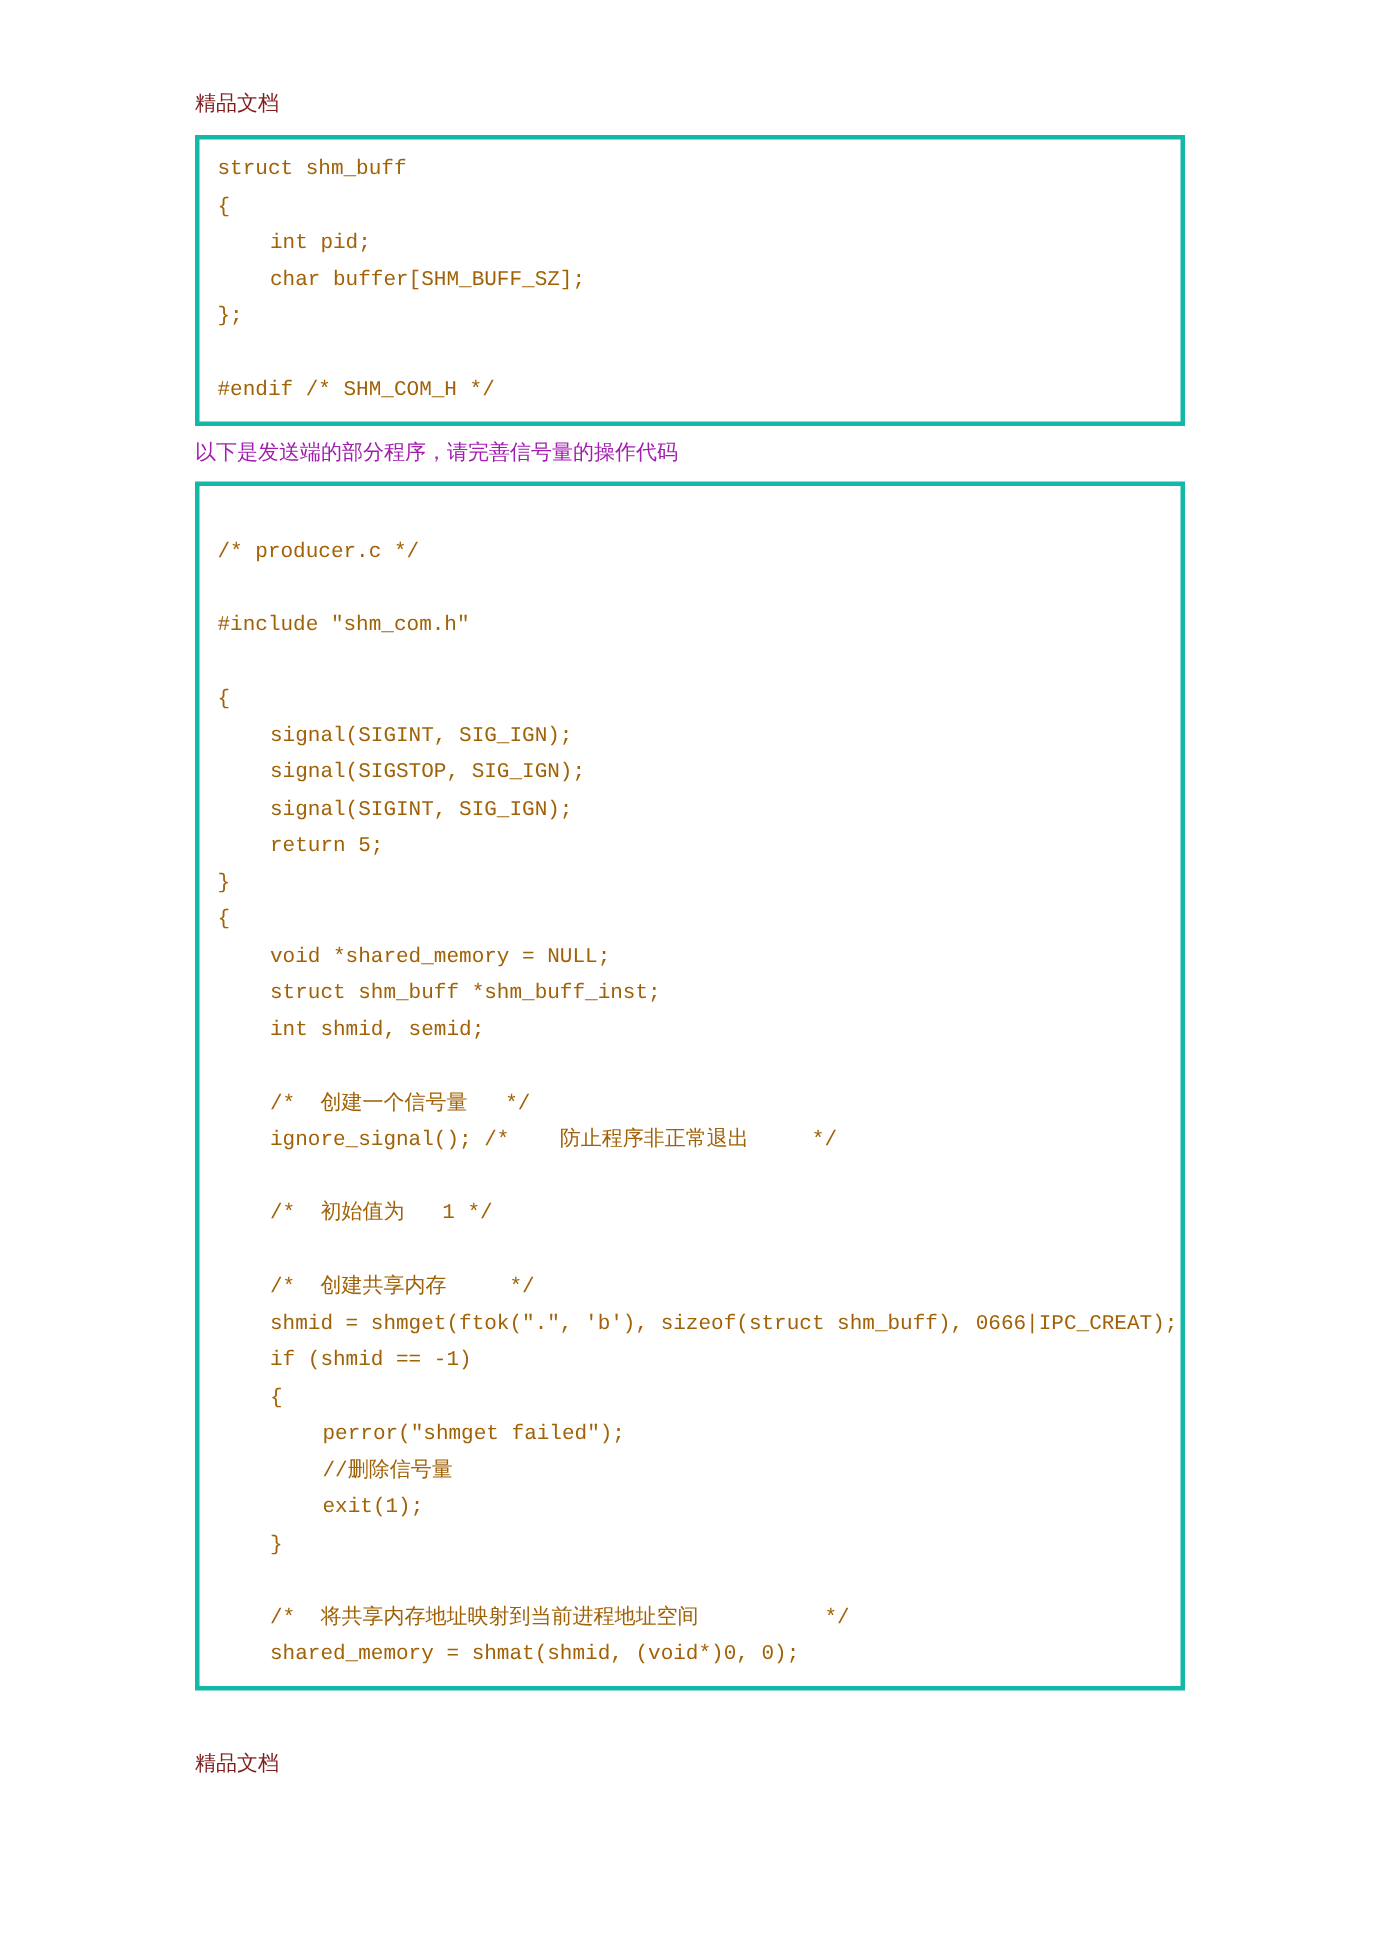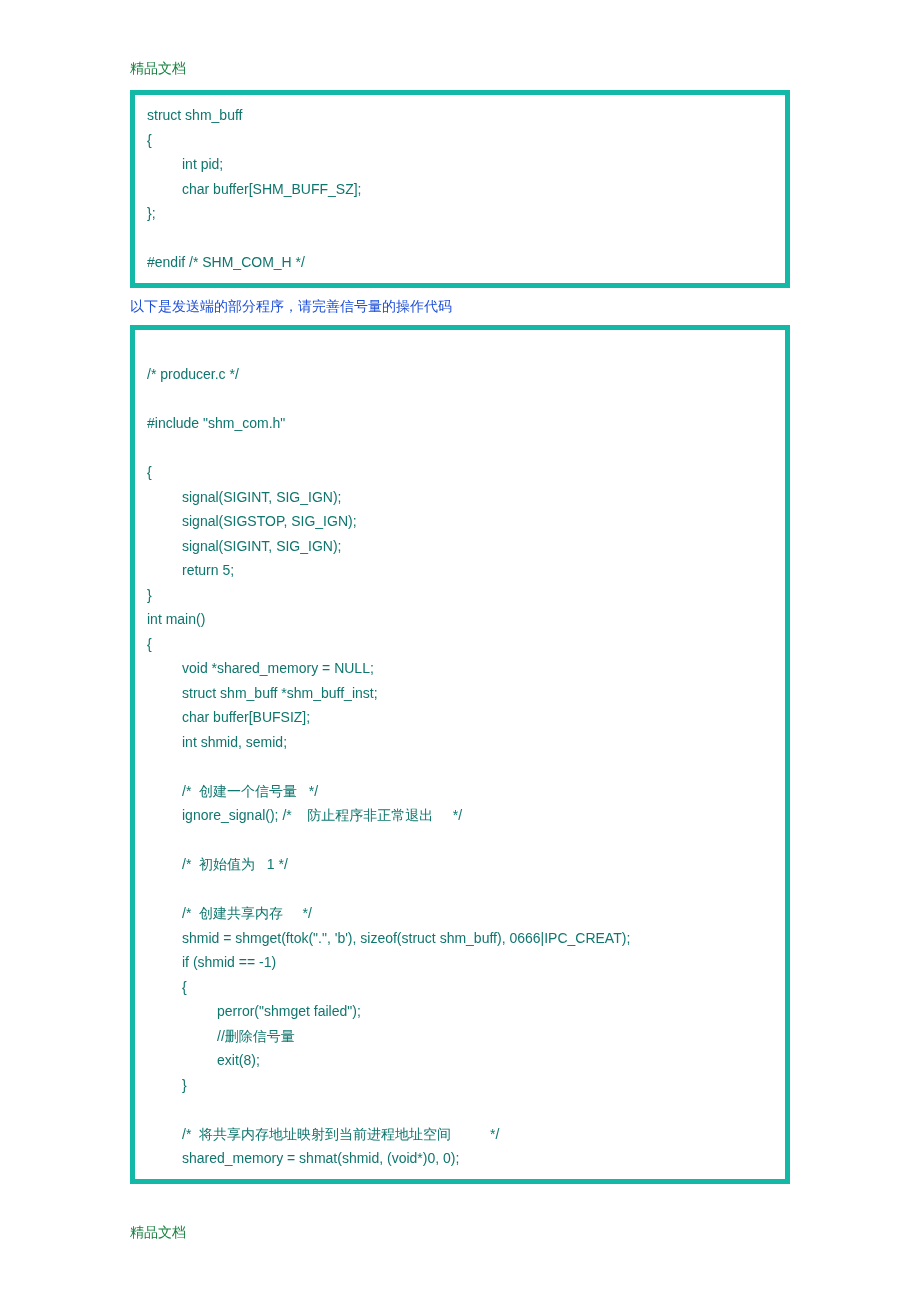--- a/index.html
+++ b/index.html
@@ -7,41 +7,41 @@
     margin: 0;
     padding: 0;
     background: #ffffff;
     font-family: "SimSun", "宋体", serif;
     width: 920px;
   }
   .page {
     padding: 60px 130px 50px 130px;
   }
   .header, .footer {
-    color: #15803d;
+    color: #7f1d1d;
     font-size: 14px;
     margin: 0 0 12px 0;
   }
   .footer {
     margin: 40px 0 0 0;
   }
   .code-box {
-    border: 5px solid #14b8a6;
+    border: 3px solid #14b8a6;
     padding: 8px 12px;
     margin: 0 0 6px 0;
-    font-family: Liberation Sans, sans-serif;
+    font-family: Liberation Mono, monospace;
     font-size: 14px;
     line-height: 1.75;
-    color: #0f766e;
+    color: #a16207;
   }
   .interline {
     font-size: 14px;
     line-height: 1.8;
     margin: 0 0 6px 0;
-    color: #1d4ed8;
+    color: #a21caf;
     font-family: "SimSun", "宋体", serif;
   }
   .code-line {
     white-space: pre;
   }
   .indent1 { padding-left: 2.5em; }
   .indent2 { padding-left: 5em; }
   .gap { height: 1.75em; }
 </style>
 </head>
@@ -68,39 +68,37 @@
       <div class="code-line ">/* producer.c */</div>
       <div class="gap"></div>
       <div class="code-line ">#include "shm_com.h"</div>
       <div class="gap"></div>
       <div class="code-line ">{</div>
       <div class="code-line indent1">signal(SIGINT, SIG_IGN);</div>
       <div class="code-line indent1">signal(SIGSTOP, SIG_IGN);</div>
       <div class="code-line indent1">signal(SIGINT, SIG_IGN);</div>
       <div class="code-line indent1">return 5;</div>
       <div class="code-line ">}</div>
-      <div class="code-line ">int main()</div>
       <div class="code-line ">{</div>
       <div class="code-line indent1">void *shared_memory = NULL;</div>
       <div class="code-line indent1">struct shm_buff *shm_buff_inst;</div>
-      <div class="code-line indent1">char buffer[BUFSIZ];</div>
       <div class="code-line indent1">int shmid, semid;</div>
       <div class="gap"></div>
       <div class="code-line indent1">/*  创建一个信号量   */</div>
       <div class="code-line indent1">ignore_signal(); /*    防止程序非正常退出     */</div>
       <div class="gap"></div>
       <div class="code-line indent1">/*  初始值为   1 */</div>
       <div class="gap"></div>
       <div class="code-line indent1">/*  创建共享内存     */</div>
       <div class="code-line indent1">shmid = shmget(ftok(".", 'b'), sizeof(struct shm_buff), 0666|IPC_CREAT);</div>
       <div class="code-line indent1">if (shmid == -1)</div>
       <div class="code-line indent1">{</div>
       <div class="code-line indent2">perror("shmget failed");</div>
       <div class="code-line indent2">//删除信号量</div>
-      <div class="code-line indent2">exit(8);</div>
+      <div class="code-line indent2">exit(1);</div>
       <div class="code-line indent1">}</div>
       <div class="gap"></div>
       <div class="code-line indent1">/*  将共享内存地址映射到当前进程地址空间          */</div>
       <div class="code-line indent1">shared_memory = shmat(shmid, (void*)0, 0);</div>
     </div>
 
   <div class="footer">精品文档</div>
 
 </div>
 

